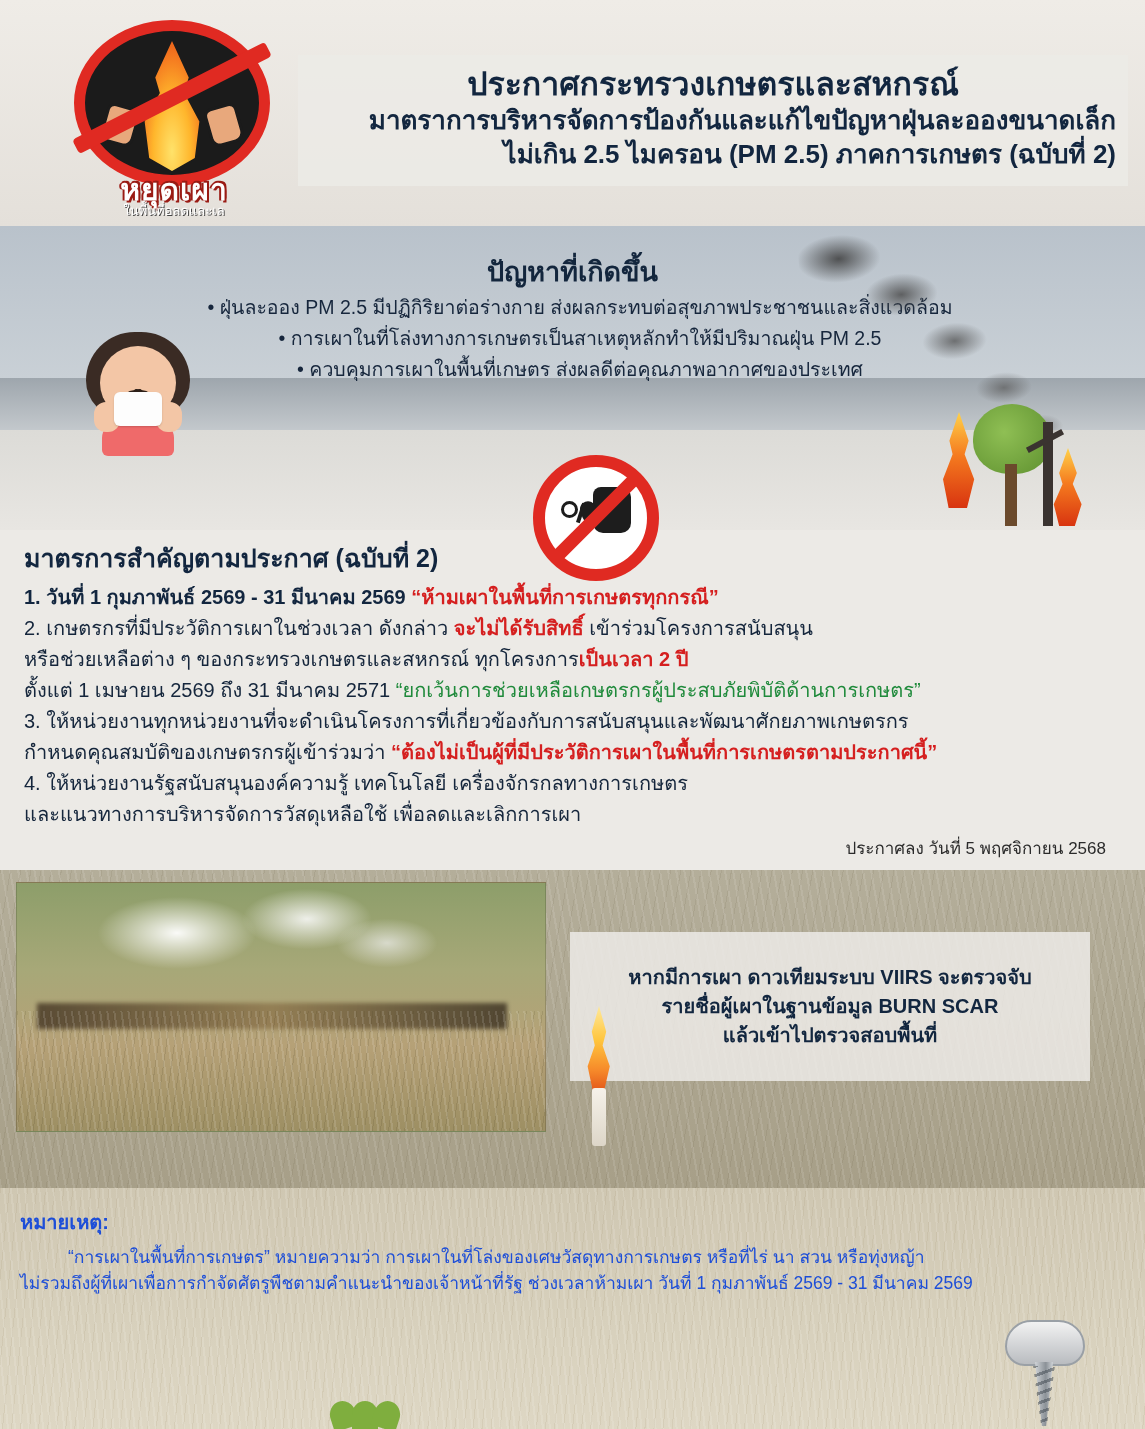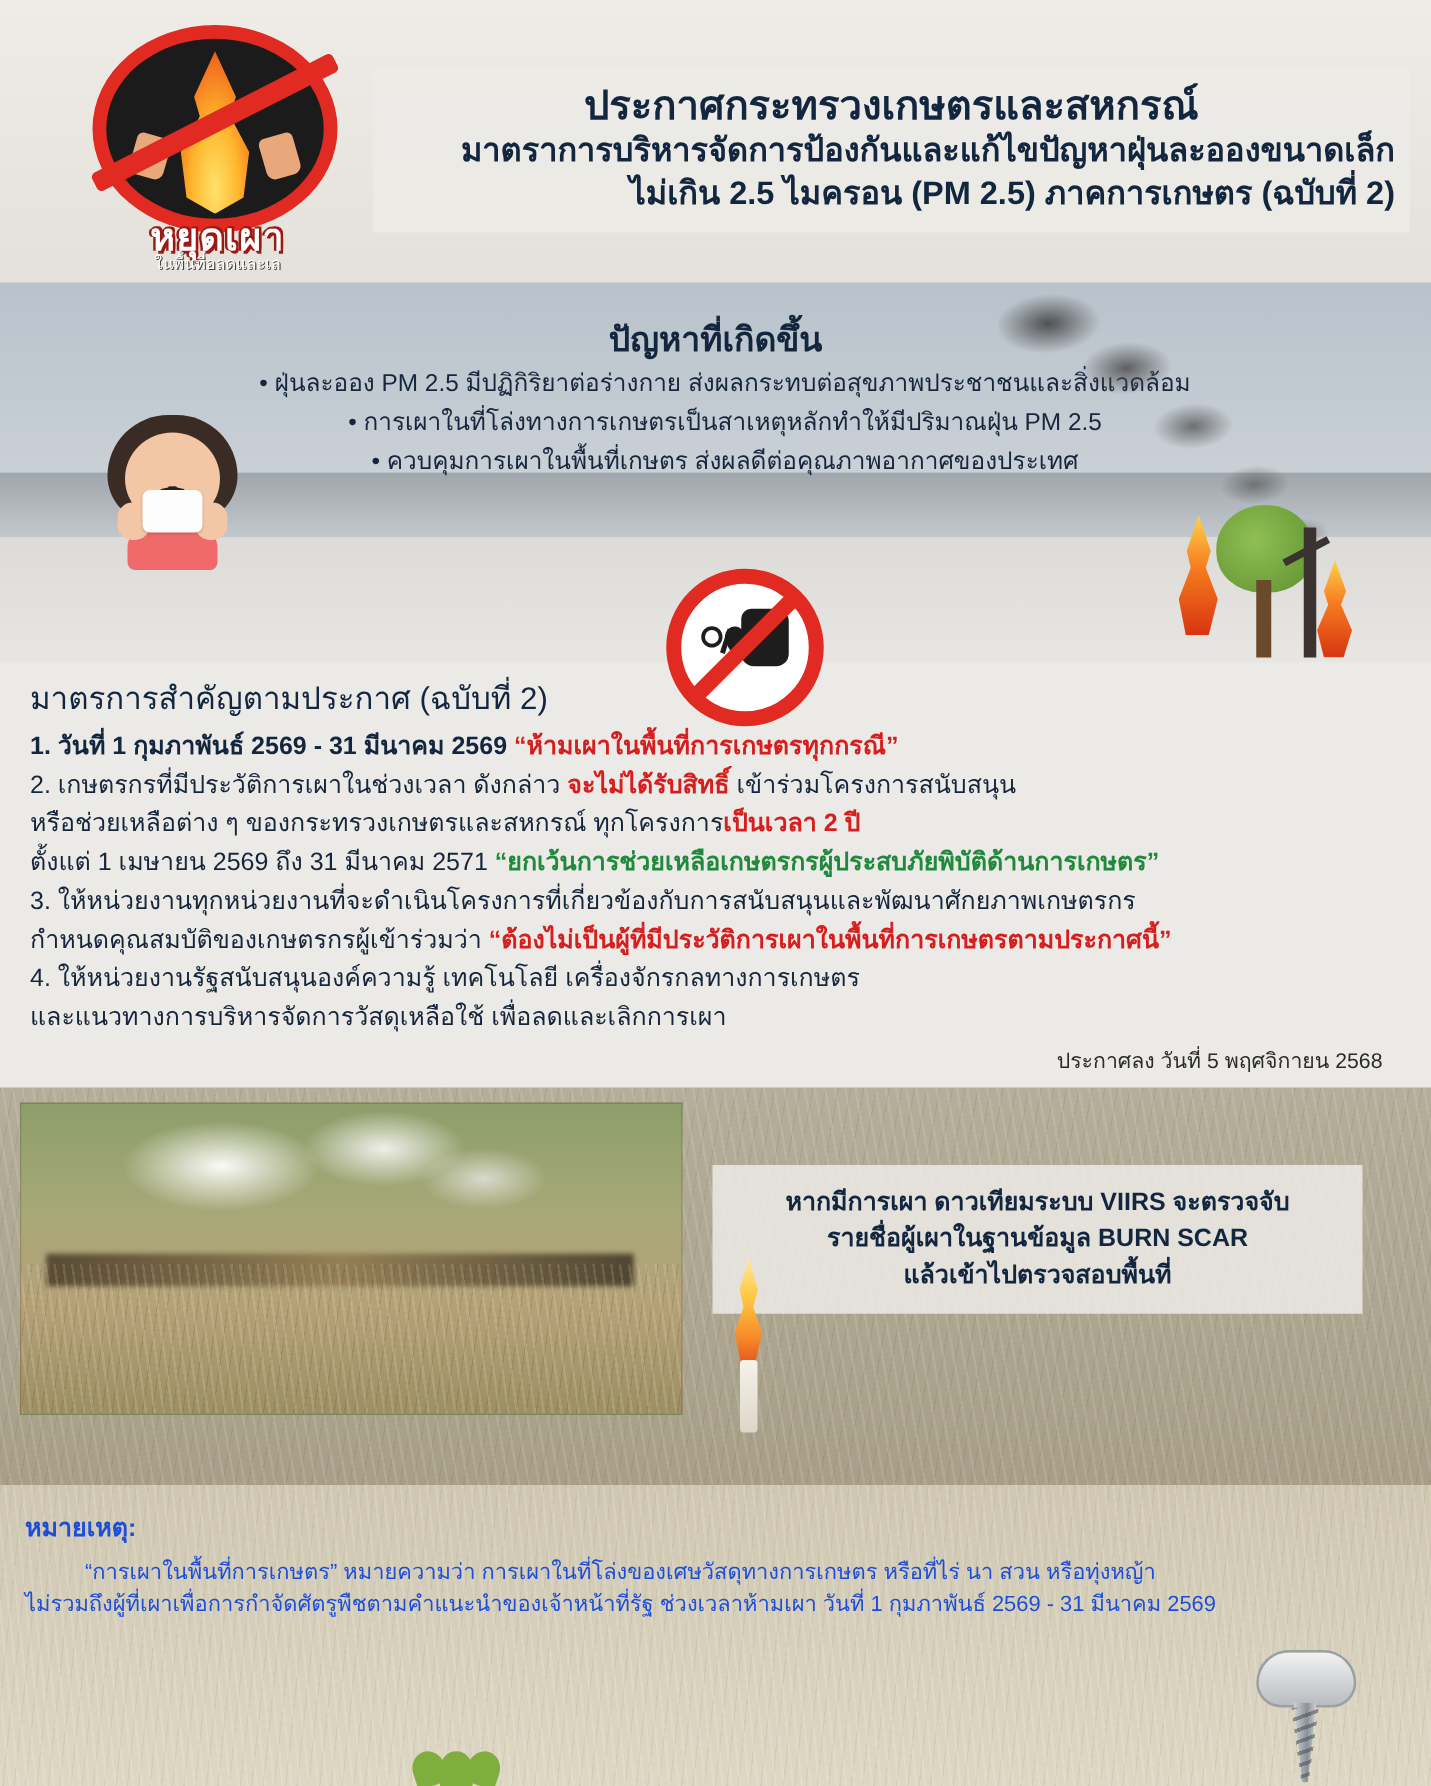--- a/index.html
+++ b/index.html
@@ -297,30 +297,30 @@
   
   .measures {
     position: absolute;
     left: 24px; top: 538px;
     width: 1100px;
     color: #15263c;
   }
   .measures h2 {
     margin: 0 0 4px 0;
     font-size: 25px;
-    font-weight: normal;
+    font-weight: bold;
     color: #12263f;
   }
   .measures p {
     margin: 0;
     font-size: 20px;
     line-height: 1.55;
   }
   .red  { color: #d51f1f; font-weight: bold; }
-  .grn  { color: #1f8a3b; font-weight: bold; }
+  .grn  { color: #1f8a3b; font-weight: normal; }
   .blu  { color: #12263f; font-weight: bold; }
   .sign-date {
     position: absolute;
     right: 18px; top: 296px;
     font-size: 17px;
     color: #2b2b2b;
   }
 
   
   .field-photo {
@@ -350,21 +350,21 @@
     background-image:
       repeating-linear-gradient(82deg, rgba(255,255,255,.12) 0 2px, rgba(0,0,0,0) 2px 7px),
       repeating-linear-gradient(98deg, rgba(70,60,30,.14) 0 1px, rgba(0,0,0,0) 1px 8px);
   }
 
   .viirs-box {
     position: absolute;
     left: 570px; top: 932px;
     width: 520px;
     background: rgba(236,234,230,0.86);
-    padding: 16px 16px;
+    padding: 31px 16px;
     text-align: center;
     color: #12263f;
     font-size: 20px;
     font-weight: bold;
     line-height: 1.45;
   }
   .candle {
     position: absolute;
     left: 578px; top: 1006px;
     width: 42px; height: 140px;

